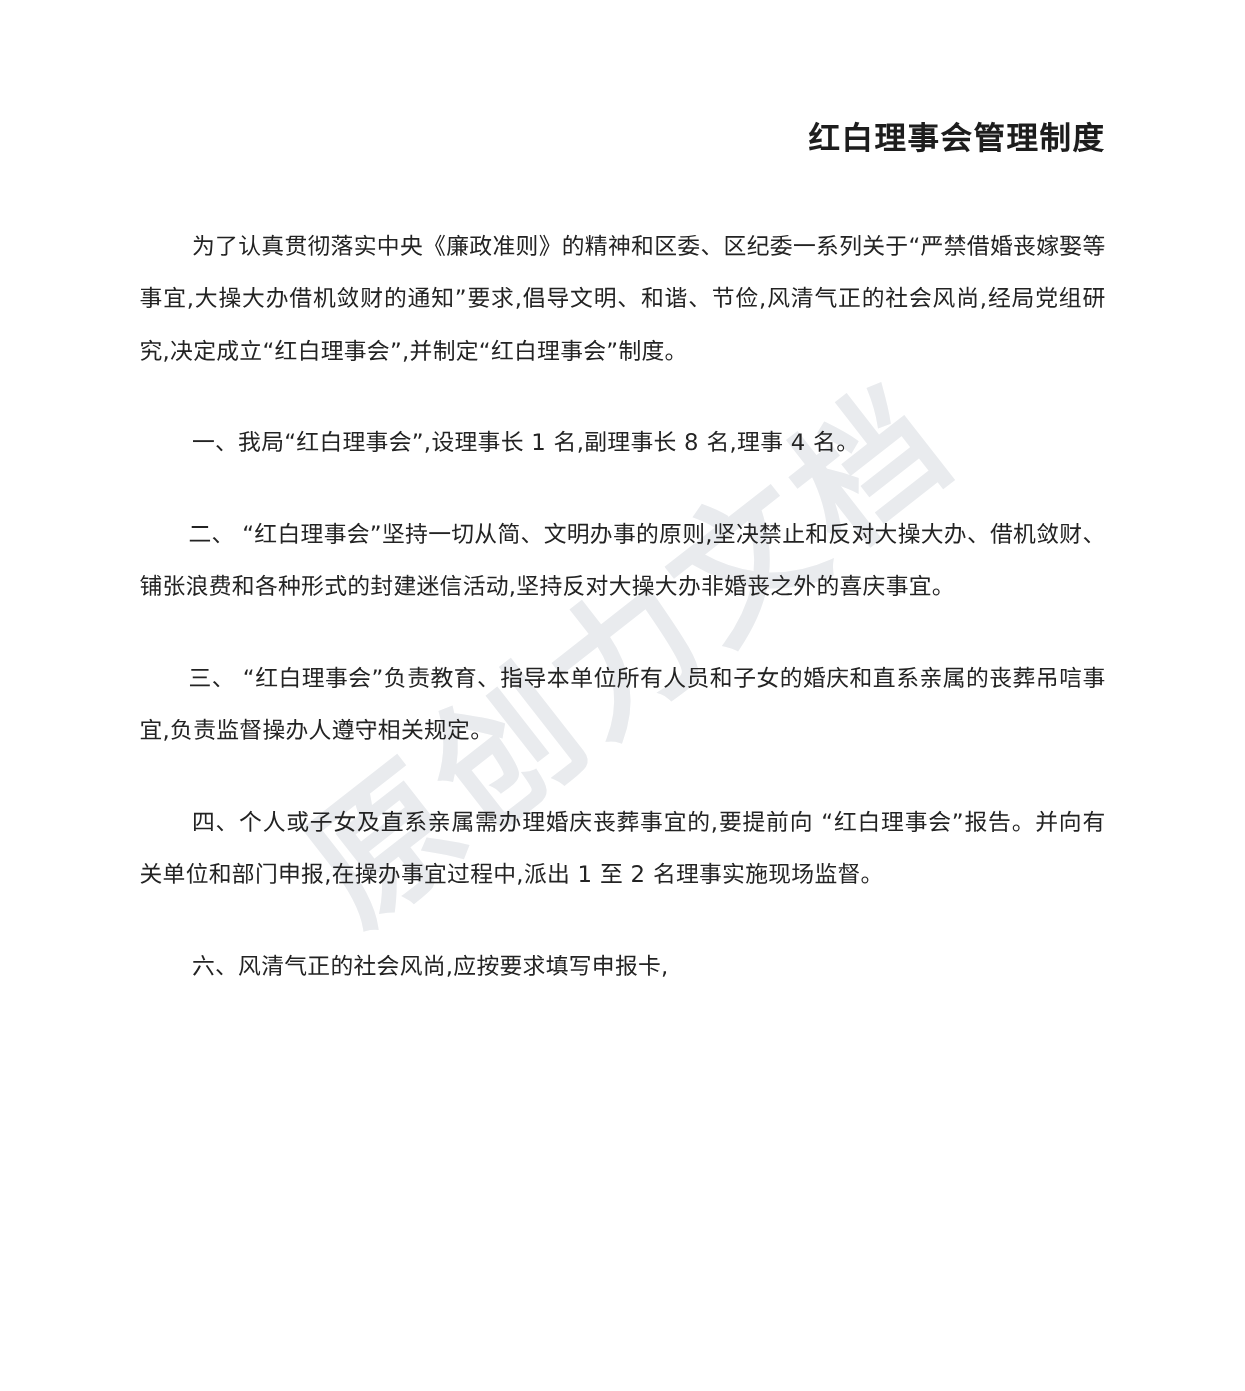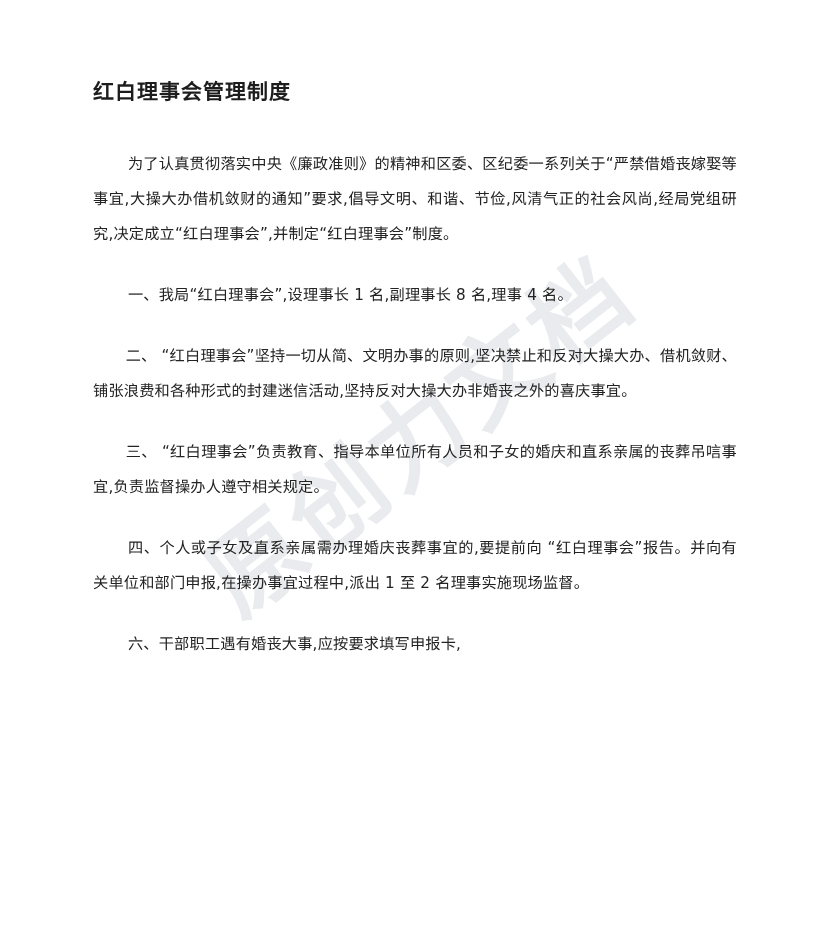--- a/index.html
+++ b/index.html
@@ -40,21 +40,21 @@
     position: relative;
     z-index: 1;
     padding: 0 93px 0 93px;
     box-sizing: border-box;
     width: 830px;
   }
 
   .doc-title {
     margin: 0;
     padding-top: 78px;
-    text-align: left;
+    text-align: right;
     font-size: 21px;
     font-weight: 700;
     color: #1d1d1d;
     letter-spacing: 1px;
     line-height: 1.4;
   }
 
   .body-block {
     margin-top: 40px;
   }
@@ -96,17 +96,17 @@
 
       <p class="para">一、我局“红白理事会”,设理事长 1 名,副理事长 8 名,理事 4 名。</p>
 
       <p class="para tight-indent">二、 “红白理事会”坚持一切从简、文明办事的原则,坚决禁止和反对大操大办、借机敛财、铺张浪费和各种形式的封建迷信活动,坚持反对大操大办非婚丧之外的喜庆事宜。</p>
 
       <p class="para tight-indent">三、 “红白理事会”负责教育、指导本单位所有人员和子女的婚庆和直系亲属的丧葬吊唁事宜,负责监督操办人遵守相关规定。</p>
 
       <p class="para">四、个人或子女及直系亲属需办理婚庆丧葬事宜的,要提前向 “红白理事会”报告。并向有关单位和部门申报,在操办事宜过程中,派出 1 至 2 名理事实施现场监督。</p>
 
 
-      <p class="para">六、干部职工遇有婚丧大事,应按要求填写申报卡,</p>
+      <p class="para">六、风清气正的社会风尚,应按要求填写申报卡,</p>
 
     </div>
   </div>
 </div>
 
 </body></html>

